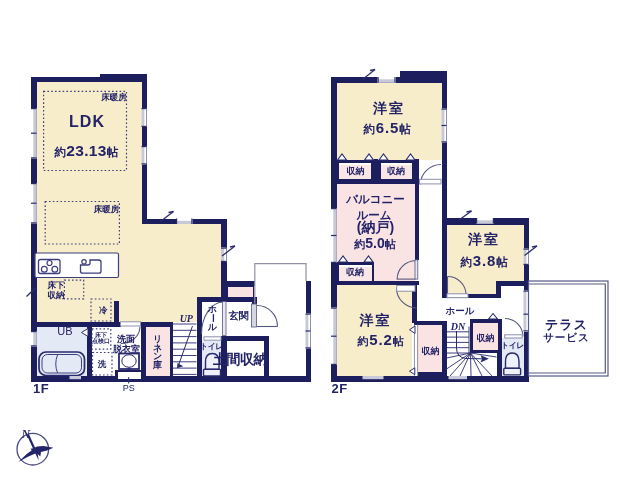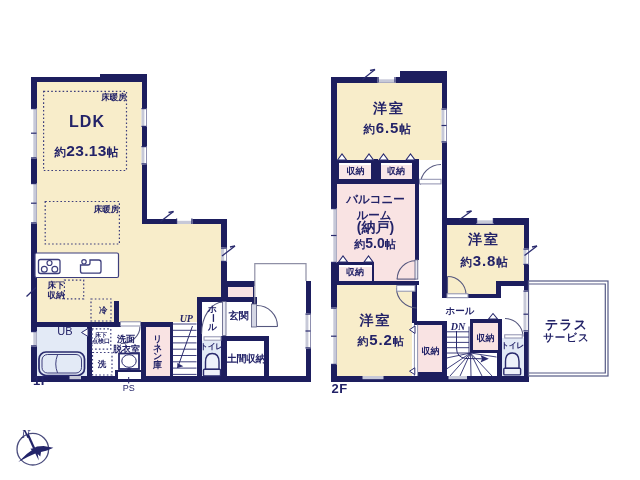--- a/index.html
+++ b/index.html
@@ -326,22 +326,22 @@
 <div class="lbl" style="left:157.5px;top:339px;font-size:9px">リ</div>
 <div class="lbl" style="left:157.5px;top:347.5px;font-size:9px">ネ</div>
 <div class="lbl" style="left:157.5px;top:356px;font-size:9px">ン</div>
 <div class="lbl" style="left:157.5px;top:364.5px;font-size:9px">庫</div>
 <div class="lbl it" style="left:186.3px;top:319px;font-size:10px">UP</div>
 <div class="lbl" style="left:212.3px;top:309px;font-size:9px">ホ</div>
 <div class="lbl" style="left:212.3px;top:318px;font-size:9px;transform:translate(-50%,-50%) rotate(90deg)">ー</div>
 <div class="lbl" style="left:212.3px;top:327px;font-size:9px">ル</div>
 <div class="lbl" style="left:211.5px;top:346.5px;font-size:8px;letter-spacing:-0.5px">トイレ</div>
 <div class="lbl" style="left:238.8px;top:315.5px;font-size:10px">玄関</div>
-<div class="lbl" style="left:246px;top:359px;font-size:10px;letter-spacing:-0.5px">土間収納</div>
-<div class="lbl" style="left:41px;top:380px;font-size:13px;letter-spacing:0.5px">1F</div>
+<div class="lbl" style="left:240px;top:359px;font-size:14px;letter-spacing:-0.5px">土間収納</div>
+<div class="lbl" style="left:41px;top:388px;font-size:13px;letter-spacing:0.5px">1F</div>
 <div class="lbl" style="left:128.7px;top:388px;font-size:9px;font-weight:normal">PS</div>
 
 <div class="lbl" style="left:389px;top:108px;font-size:14px;letter-spacing:2px">洋室</div>
 <div class="lbl" style="left:387.5px;top:128px;font-size:15px;letter-spacing:0.8px"><span style="font-size:11.5px">約</span>6.5<span style="font-size:11.5px">帖</span></div>
 <div class="lbl" style="left:355.5px;top:170.8px;font-size:9px">収納</div>
 <div class="lbl" style="left:396px;top:170.8px;font-size:9px">収納</div>
 <div class="lbl" style="left:375.5px;top:200px;font-size:11.5px">バルコニー</div>
 <div class="lbl" style="left:374px;top:216px;font-size:11.5px">ルーム</div>
 <div class="lbl" style="left:375.5px;top:227.3px;font-size:14px">(納戸)</div>
 <div class="lbl" style="left:375px;top:243px;font-size:14px"><span style="font-size:11px">約</span>5.0<span style="font-size:11px">帖</span></div>

